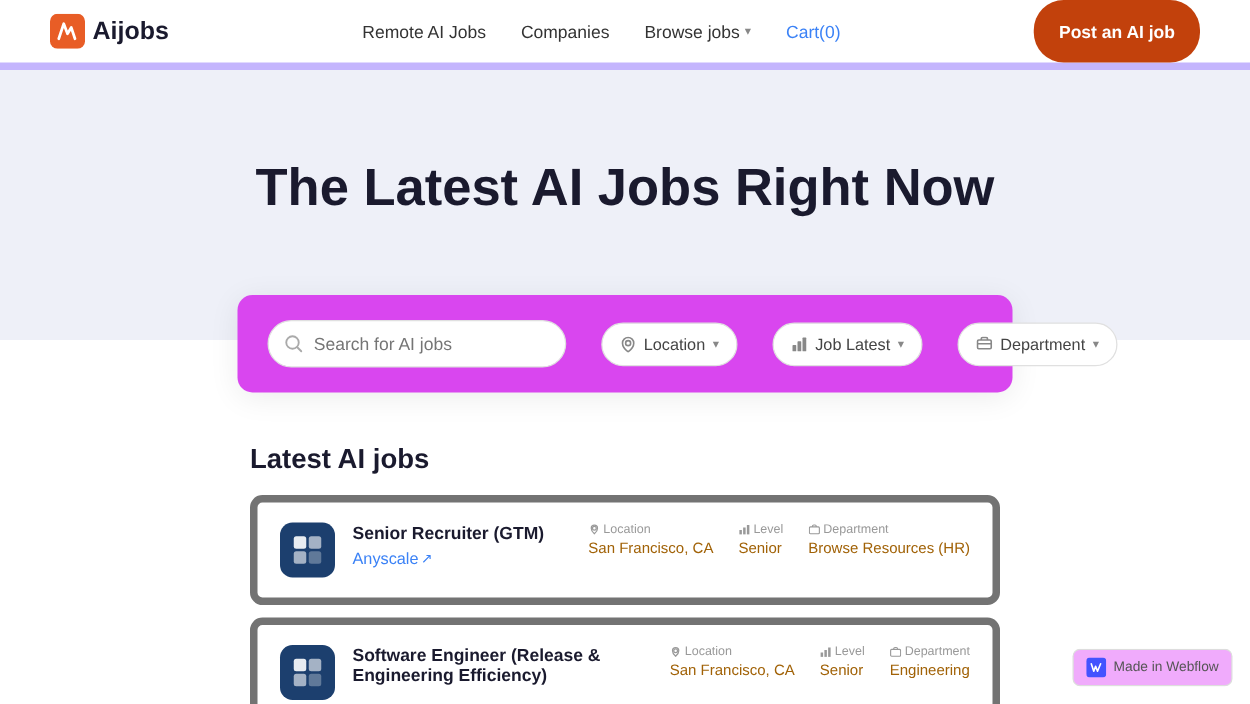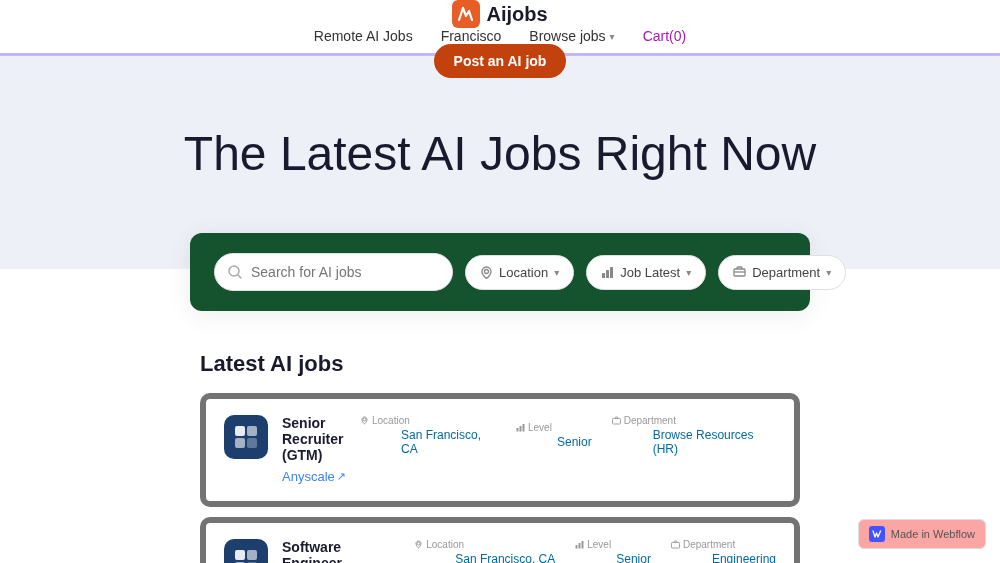--- a/index.html
+++ b/index.html
@@ -1,51 +1,51 @@
 <!DOCTYPE html>
 <html><head>
   <meta charset="utf-8">
   <style>
     * { box-sizing: border-box; margin: 0; padding: 0; }
     body { font-family: -apple-system, BlinkMacSystemFont, 'Segoe UI', sans-serif; background: #fff; color: #1a1a2e; }
 
     
     nav {
-      display: flex; align-items: center; justify-content: space-between;
+      display: flex; justify-content: space-between;
       padding: 0 40px; height: 56px; background: #fff;
-      border-bottom: 3px solid #c4b5fd; position: sticky; top: 0; z-index: 10; flex-direction: column;
+      border-bottom: 6px solid #c4b5fd; position: sticky; top: 0; z-index: 10;
     }
     .nav-logo { display: flex; align-items: center; gap: 6px; text-decoration: none; }
     .logo-icon { width: 28px; height: 28px; }
     .logo-text { font-size: 20px; font-weight: 700; color: #1a1a2e; }
     .nav-links { display: flex; align-items: center; gap: 28px; }
     .nav-link { text-decoration: none; color: #333; font-size: 14px; }
     .browse-jobs-btn { display: flex; align-items: center; gap: 4px; background: none; border: none; cursor: pointer; font-size: 14px; color: #333; }
-    .cart-link { text-decoration: none; color: #a21caf; font-size: 14px; }
+    .cart-link { text-decoration: none; color: #3b82f6; font-size: 14px; }
     .post-job-btn {
       background: #c2410c; color: #fff; border: none; border-radius: 24px;
       padding: 9px 20px; font-size: 14px; font-weight: 600; cursor: pointer;
     }
 
     
     .hero {
       background: #eef0f8; text-align: center;
       padding: 70px 20px 80px;
     }
-    .hero h1 { font-size: 48px; font-weight: 400; color: #1a1a2e; margin-bottom: 8px; }
+    .hero h1 { font-size: 42px; font-weight: 700; color: #1a1a2e; margin-bottom: 18px; }
     .hero p { font-size: 15px; color: #555; line-height: 1.6; max-width: 380px; margin: 0 auto; }
 
     
     .search-container {
       display: flex; justify-content: center;
       padding: 0 20px; margin-top: -36px; margin-bottom: 40px;
     }
     .search-card {
-      background: #14532d; border-radius: 12px; box-shadow: 0 4px 24px rgba(0,0,0,0.08);
-      padding: 20px 24px; display: flex; align-items: center; gap: 12px;
+      background: #d946ef; border-radius: 12px; box-shadow: 0 4px 24px rgba(0,0,0,0.08);
+      padding: 20px 24px; display: flex; align-items: center; gap: 28px;
       width: 100%; max-width: 620px;
     }
     .search-input-wrap {
       display: flex; align-items: center; flex: 1;
       border: 1.5px solid #e0e0e0; border-radius: 24px; padding: 0 12px;
       background: #fff;
     }
     .search-icon-svg { color: #aaa; width: 16px; height: 16px; flex-shrink: 0; }
     .search-input {
       border: none; outline: none; font-size: 14px; color: #333;
@@ -84,26 +84,26 @@
 
     .logo-svg { width: 26px; height: 26px; }
 
     .job-main { flex: 1; }
     .job-title { font-size: 14px; font-weight: 600; color: #1a1a2e; margin-bottom: 4px; }
     .company-link { font-size: 13px; color: #3b82f6; text-decoration: none; display: inline-flex; align-items: center; gap: 2px; }
 
     .job-meta { display: flex; align-items: center; gap: 20px; }
     .meta-group { display: flex; flex-direction: column; }
     .meta-label { font-size: 10px; color: #999; display: flex; align-items: center; gap: 3px; margin-bottom: 2px; }
-    .meta-value { font-size: 12px; color: #0369a1; font-weight: 500; margin-left: 41px; }
+    .meta-value { font-size: 12px; color: #a16207; font-weight: 500; }
 
     
     .webflow-badge {
       position: fixed; bottom: 14px; right: 14px;
-      background: #fca5a5; border: 1px solid #ddd; border-radius: 6px;
+      background: #f0abfc; border: 1px solid #ddd; border-radius: 6px;
       padding: 6px 10px; display: flex; align-items: center; gap: 6px;
       font-size: 11px; color: #555;
     }
     .wf-icon { width: 16px; height: 16px; }
 
     .chevron { font-size: 10px; color: #888; }
     .external-link { font-size: 11px; }
   </style>
 </head>
 <body>
@@ -111,21 +111,21 @@
 <nav>
   <a class="nav-logo" href="#">
     <svg class="logo-icon" viewBox="0 0 28 28" fill="none">
       <rect width="28" height="28" rx="6" fill="#e85d26"></rect>
       <path d="M7 20L11 8L14 16L17 11L20 20" stroke="#fff" stroke-width="2.2" stroke-linecap="round" stroke-linejoin="round" fill="none"></path>
     </svg>
     <span class="logo-text">Aijobs</span>
   </a>
   <div class="nav-links">
     <a class="nav-link" href="#">Remote AI Jobs</a>
-    <a class="nav-link" href="#">Francisco</a>
+    <a class="nav-link" href="#">Companies</a>
     <button class="browse-jobs-btn">
       <span>Browse jobs</span>
       <span class="chevron">▾</span>
     </button>
     <a class="cart-link" href="#">Cart(0)</a>
   </div>
   <button class="post-job-btn">Post an AI job</button>
 </nav>
 
 <section class="hero">

